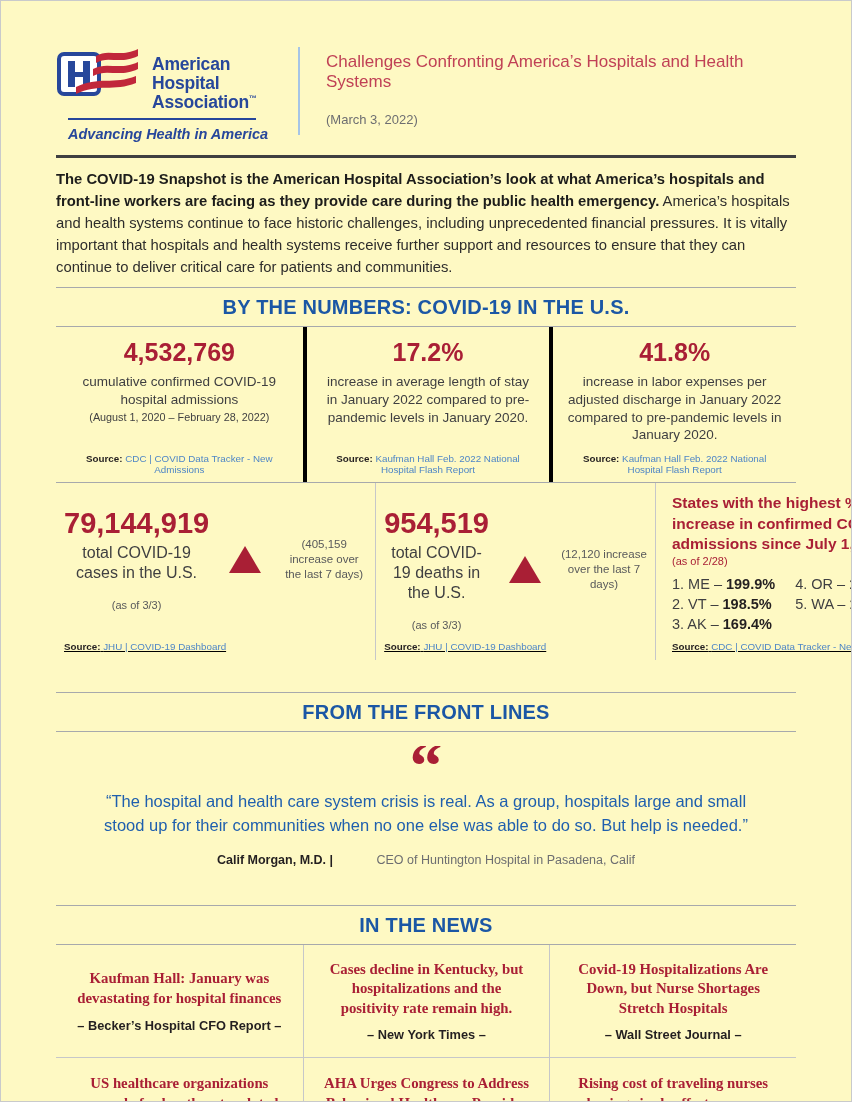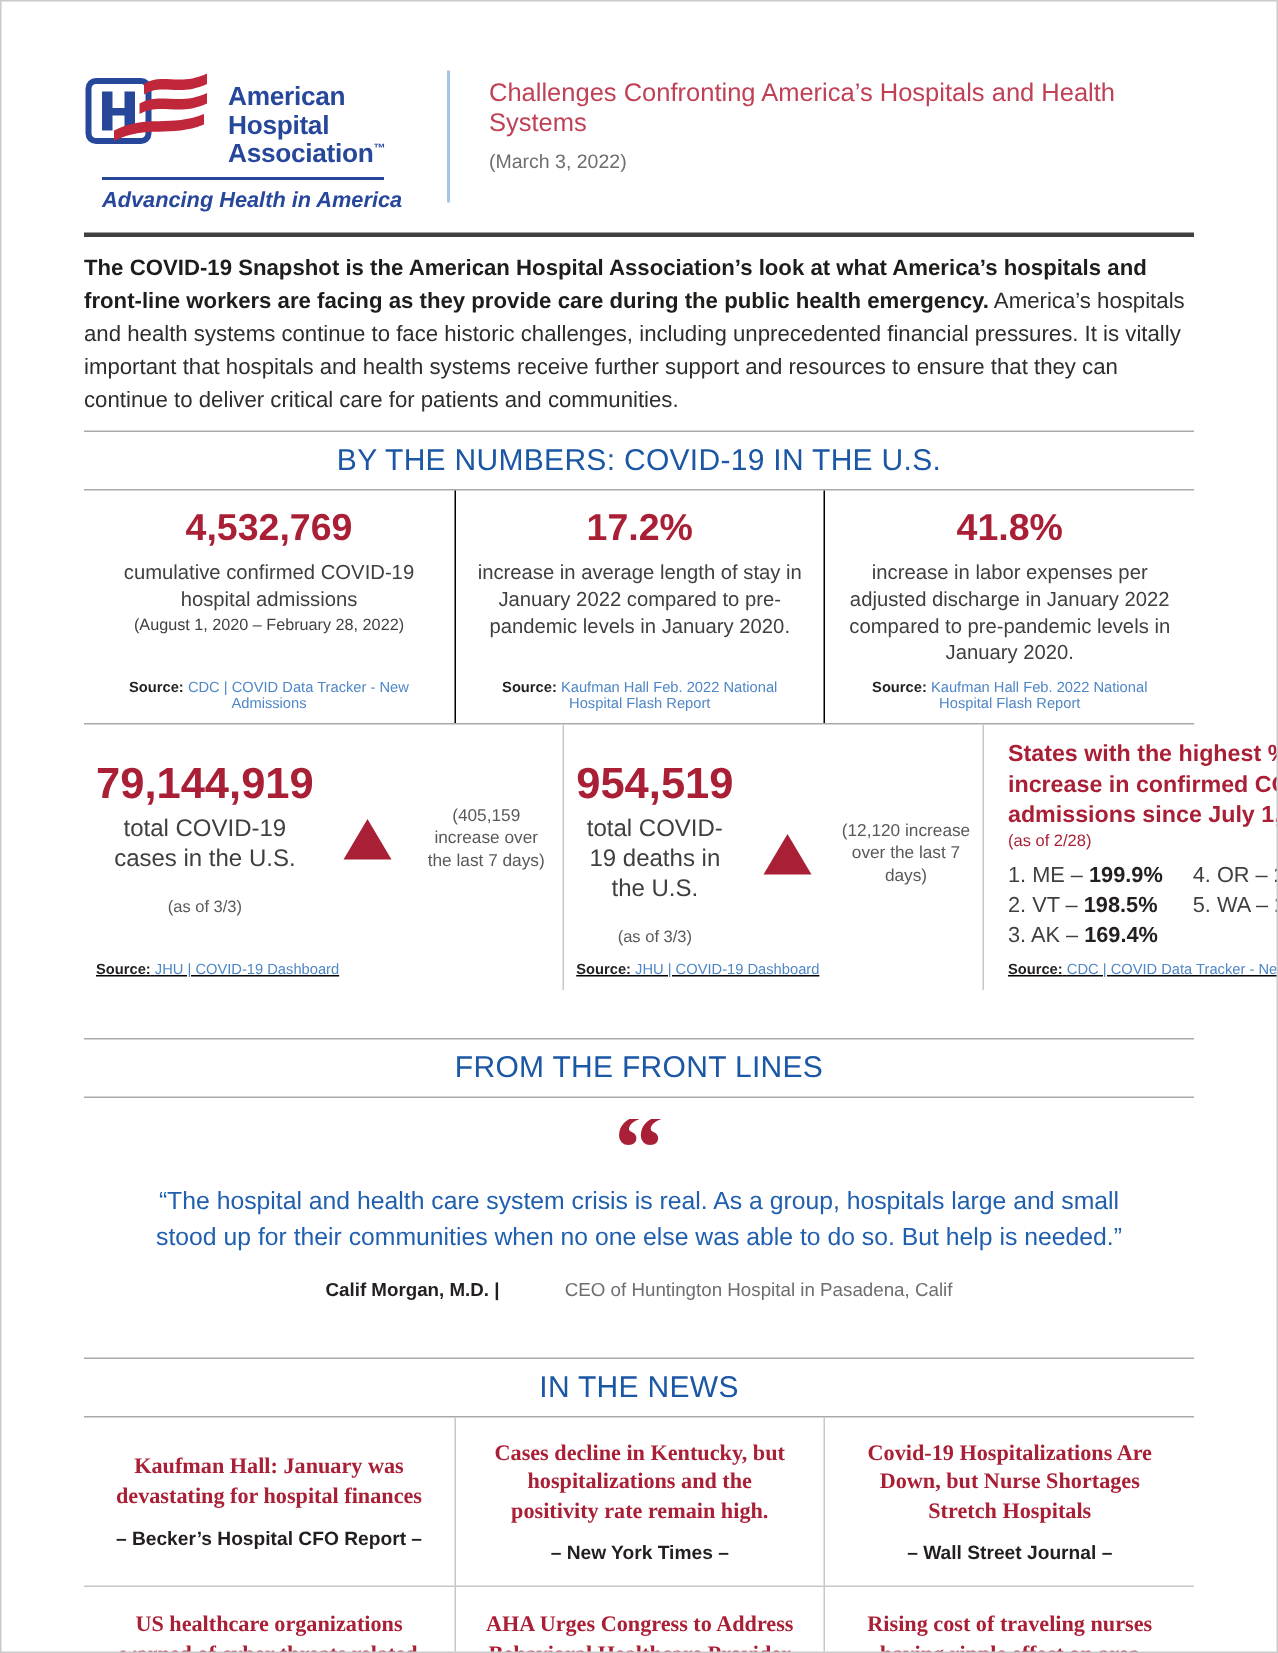--- a/index.html
+++ b/index.html
@@ -1,51 +1,51 @@
 <!DOCTYPE html>
 <html><head>
 <meta charset="utf-8">
 <style>
   * { margin:0; padding:0; box-sizing:border-box; }
   html,body { background:#e8e8e8; }
   body { font-family:"Liberation Sans", sans-serif; }
   .sheet {
-    width:852px; height:1102px; margin:0 auto; background:#ffffff;
+    width:852px; height:1102px; margin:0 auto; background:#fef9c3;
     border:1px solid #c9cacb; overflow:hidden;
   }
   .page { padding:0 55px; }
 
   
   .header { display:flex; align-items:flex-start; margin-top:44px; }
   .logo { width:218px; flex:none; }
   .logo-top { display:flex; align-items:flex-start; }
   .logo-mark { flex:none; }
   .logo-text { margin-left:8px; margin-top:10px; color:#27479b; font-weight:bold; font-size:17.5px; line-height:1.08; letter-spacing:-0.2px; }
   .logo-text sup { font-size:8px; }
   .logo-rule { height:2px; background:#27479b; margin:6px 0 6px 12px; width:188px; }
   .logo-tagline { color:#27479b; font-weight:bold; font-style:italic; font-size:14.5px; margin-left:12px; }
   .header-divider { width:2px; background:#a6c5e6; height:88px; margin:2px 26px 0 24px; flex:none; }
   .doc-title { font-size:37px; color:#2160ac; line-height:1.0; letter-spacing:0.3px; }
   .doc-subtitle { font-size:17px; color:#c04156; margin-top:7px; }
-  .doc-date { font-size:13px; color:#6d6e71; margin-top:8px; }
+  .doc-date { font-size:13px; color:#6d6e71; margin-top:20px; }
   .dark-rule { height:3px; background:#3f4041; margin-top:13px; }
 
   
   .intro { margin-top:10px; font-size:14.8px; line-height:1.5; color:#2e2d2c; }
   .intro .lead { font-weight:bold; color:#1d1d1b; }
 
   .thin-rule { height:1px; background:#a7a9ac; }
   .mt8 { margin-top:8px; }
 
-  .section-title { text-align:center; color:#1b57a5; font-weight:normal; font-size:20px; padding:8px 0 7px; letter-spacing:0.2px; }
+  .section-title { text-align:center; color:#1b57a5; font-weight:bold; font-size:20px; padding:8px 0 7px; letter-spacing:0.2px; }
 
   
   .stats-row1 { display:grid; grid-template-columns:1fr 1fr 1fr; }
   .stat { padding:11px 14px 7px; display:flex; flex-direction:column; text-align:center; min-height:120px; }
-  .stat + .stat { border-left:1px solid #000000; }
+  .stat + .stat { border-left:4px solid #000000; }
   .stat-value { color:#a91f35; font-weight:bold; font-size:25px; }
   .stat-desc { font-size:13.5px; color:#3f3f41; margin-top:6px; line-height:1.33; }
   .stat-note { font-size:10.8px; color:#3f3f41; margin-top:2px; }
   .source { margin-top:auto; font-size:9.8px; padding-top:9px; }
   .source-label { font-weight:bold; color:#231f20; }
   .source-link { color:#4e86c6; text-decoration:none; }
 
   
   .stats-row2 { display:grid; grid-template-columns:1fr 1fr 1fr; }
   .tot { padding:12px 8px 8px; display:flex; flex-direction:column; min-height:158px; }

